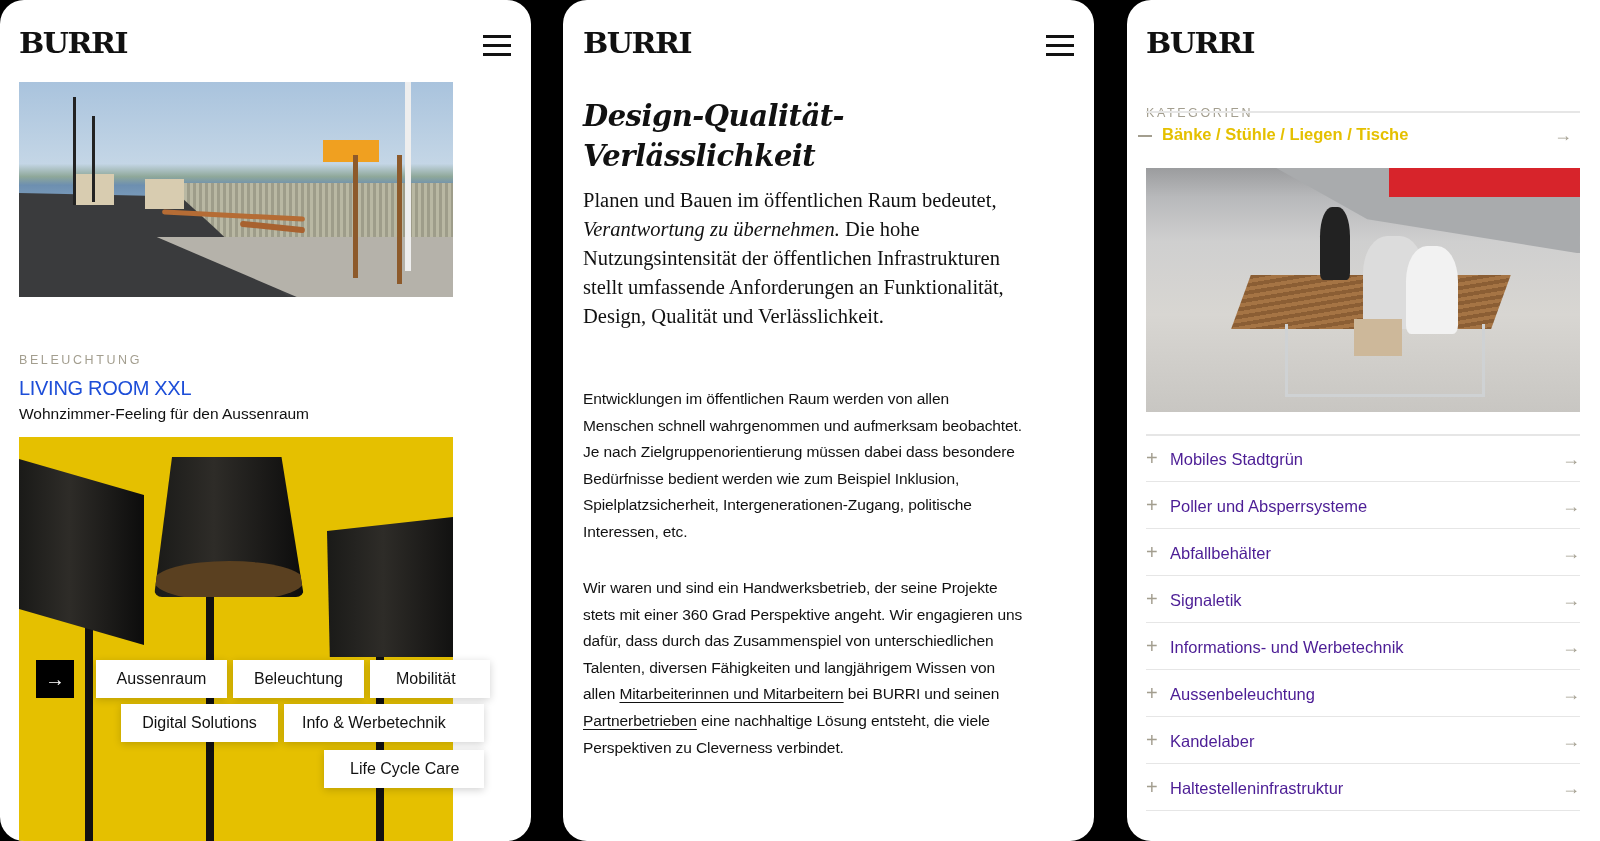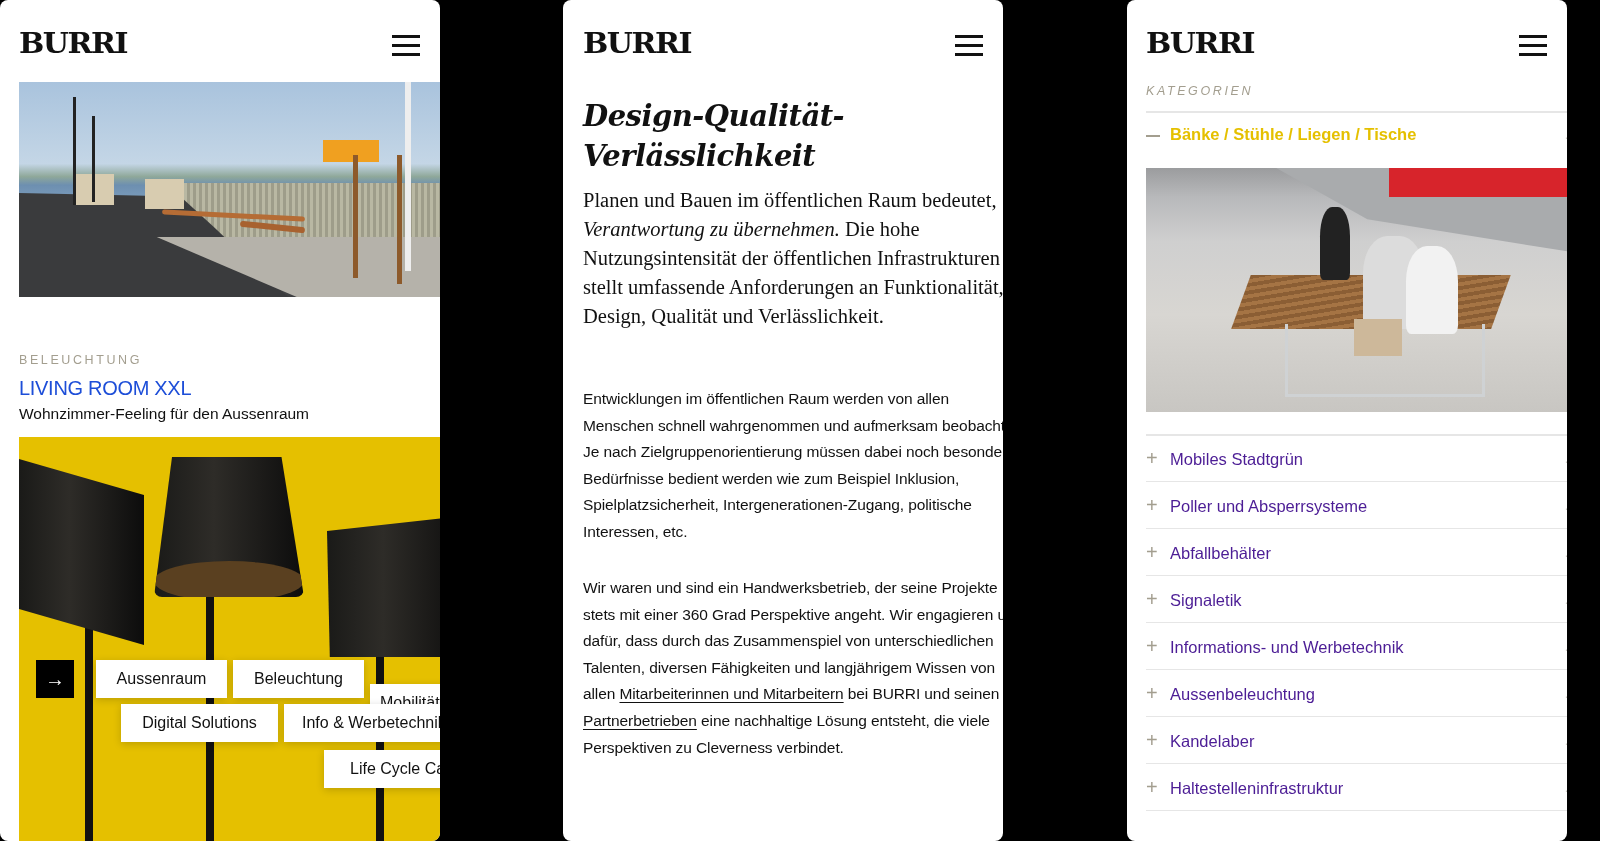--- a/index.html
+++ b/index.html
@@ -1,19 +1,19 @@
 <!DOCTYPE html>
 <html><head>
 <meta charset="utf-8">
 <style>
   * { box-sizing: border-box; margin: 0; padding: 0; }
   html, body { width: 1600px; height: 841px; background: #000; overflow: hidden; }
   body { position: relative; font-family: "Liberation Sans", sans-serif; color: #111; }
 
-  .phone { position: absolute; top: 0; width: 440px; height: 841px; background: #fff; border-radius: 8px; overflow: hidden; }
+  .phone { position: absolute; top: 0; width: 531px; height: 841px; background: #fff; border-radius: 24px; overflow: hidden; }
   #p1 { left: 0; }
   #p2 { left: 563px; }
   #p3 { left: 1127px; }
 
   .hdr { position: absolute; left: 0; right: 0; top: 0; height: 80px; }
   .logo { position: absolute; left: 19px; top: 29px; font-family: "DejaVu Serif", serif; font-weight: bold; font-size: 30px; letter-spacing: -1.5px; line-height: 30px; color: #111; transform: scaleY(0.92); }
   .menu { position: absolute; right: 20px; top: 35px; width: 28px; height: 20px; cursor: pointer; }
   .menu span { position: absolute; left: 0; width: 28px; height: 2.5px; background: #111; }
   .menu span:nth-child(1) { top: 0; }
   .menu span:nth-child(2) { top: 9px; }
@@ -56,23 +56,23 @@
   
   .p2-h1 { position: absolute; left: 20px; top: 96px; width: 430px; font-family: "DejaVu Serif", serif; font-style: italic; font-size: 29px; line-height: 40px; color: #111; letter-spacing: -0.5px; }
   .p2-lead { position: absolute; left: 20px; top: 186px; width: 440px; font-family: "Liberation Serif", serif; font-size: 20.5px; line-height: 29px; color: #111; }
   .p2-lead em { font-style: italic; }
   .p2-body { position: absolute; left: 20px; width: 440px; font-size: 15.5px; line-height: 26.6px; color: #111; letter-spacing: -0.1px; }
   .p2-body a { color: #111; text-decoration: underline; text-underline-offset: 3px; }
   #para1 { top: 386px; }
   #para2 { top: 575px; }
 
   
-  #p3 .kicker { left: 19px; top: 84px; font-style: italic; }
+  #p3 .kicker { left: 19px; top: 106px; }
   .divider { position: absolute; left: 19px; width: 434px; height: 1.5px; background: #e6e6e6; }
-  .active-row { position: absolute; left: 19px; top: 113px; width: 434px; height: 44px; cursor: pointer; }
+  .active-row { position: absolute; left: 11px; top: 113px; width: 434px; height: 44px; cursor: pointer; }
   .active-row .dash { position: absolute; left: 0; top: 22px; width: 14px; height: 1.5px; background: #a39e8f; }
   .active-row .label { position: absolute; left: 24px; top: 12px; font-size: 16.5px; font-weight: bold; color: #e5c000; }
   .row-arrow { position: absolute; right: 0; font-size: 18px; color: #a39e8f; line-height: 20px; }
   .active-row .row-arrow { top: 12px; }
   .photo3 { position: absolute; left: 19px; top: 168px; width: 434px; height: 244px; overflow: hidden;
     background: linear-gradient(180deg, #9b9c9e 0%, #b8b9bb 12%, #cfcfcf 30%, #d8d6d2 60%, #c8c6c2 100%); }
   .photo3 .street { position: absolute; left: 30%; top: 0; width: 70%; height: 35%; background: #a9abad; clip-path: polygon(0 0, 100% 0, 100% 100%, 30% 60%); }
   .photo3 .bus { position: absolute; left: 56%; top: 0; width: 44%; height: 12%; background: #d7242b; }
   .photo3 .bench { position: absolute; left: 22%; top: 44%; width: 60%; height: 22%; background: repeating-linear-gradient(170deg, #8b5e34 0 4px, #a57444 4px 8px); transform: skewX(-20deg); }
   .photo3 .frame { position: absolute; left: 32%; top: 64%; width: 46%; height: 30%; border: 3px solid #cfd2d4; border-top: none; }
@@ -128,41 +128,41 @@
     <div class="shade s1"></div>
       <div class="shade s2"></div>
       <div class="shade s3"></div>
   </div>
 
   <div class="arrow-btn">
       <span>→</span>
     </div>
   <div class="chip" style="left:96px;top:660px;width:131px;">Aussenraum</div>
   <div class="chip" style="left:233px;top:660px;width:131px;">Beleuchtung</div>
-  <div class="chip" style="left:370px;top:660px;width:120px;justify-content:flex-start;padding-left:10px;margin-top:24px;">Mobilität</div>
+  <div class="chip" style="left:370px;top:660px;width:120px;justify-content:flex-start;padding-left:26px;">Mobilität</div>
   <div class="chip" style="left:121px;top:704px;width:157px;">Digital Solutions</div>
   <div class="chip" style="left:284px;top:704px;width:200px;justify-content:flex-start;padding-left:18px;">Info &amp; Werbetechnik</div>
   <div class="chip" style="left:324px;top:750px;width:160px;justify-content:flex-start;padding-left:26px;">Life Cycle Care</div>
 </div>
 
 <div class="phone" id="p2">
   <div class="hdr">
     <div class="logo" style="left:20px;">BURRI</div>
     <div class="menu">
         <span></span>
         <span></span>
         <span></span>
       </div>
   </div>
 
   <h1 class="p2-h1">Design-Qualität-Verlässlichkeit</h1>
 
   <p class="p2-lead"><span>Planen und Bauen im öffentlichen Raum bedeutet, </span><em>Verantwortung zu übernehmen.</em><span> Die hohe Nutzungsintensität der öffentlichen Infrastrukturen stellt umfassende Anforderungen an Funktionalität, Design, Qualität und Verlässlichkeit.</span></p>
 
-  <p class="p2-body" id="para1">Entwicklungen im öffentlichen Raum werden von allen Menschen schnell wahrgenommen und aufmerksam beobachtet. Je nach Zielgruppenorientierung müssen dabei noch besondere Bedürfnisse bedient werden wie zum Beispiel Inklusion, Spielplatzsicherheit, Intergenerationen-Zugang, politische Interessen, etc.</p>
+  <p class="p2-body" id="para1">Entwicklungen im öffentlichen Raum werden von allen Menschen schnell wahrgenommen und aufmerksam beobachtet. Je nach Zielgruppenorientierung müssen dabei dass besondere Bedürfnisse bedient werden wie zum Beispiel Inklusion, Spielplatzsicherheit, Intergenerationen-Zugang, politische Interessen, etc.</p>
 
   <p class="p2-body" id="para2"><span>Wir waren und sind ein Handwerksbetrieb, der seine Projekte stets mit einer 360 Grad Perspektive angeht. Wir engagieren uns dafür, dass durch das Zusammenspiel von unterschiedlichen Talenten, diversen Fähigkeiten und langjährigem Wissen von allen </span><a>Mitarbeiterinnen und Mitarbeitern</a><span> bei BURRI und seinen </span><a>Partnerbetrieben</a><span> eine nachhaltige Lösung entsteht, die viele Perspektiven zu Cleverness verbindet.</span></p>
 </div>
 
 <div class="phone" id="p3">
   <div class="hdr">
     <div class="logo">BURRI</div>
     <div class="menu">
         <span></span>
         <span></span>

